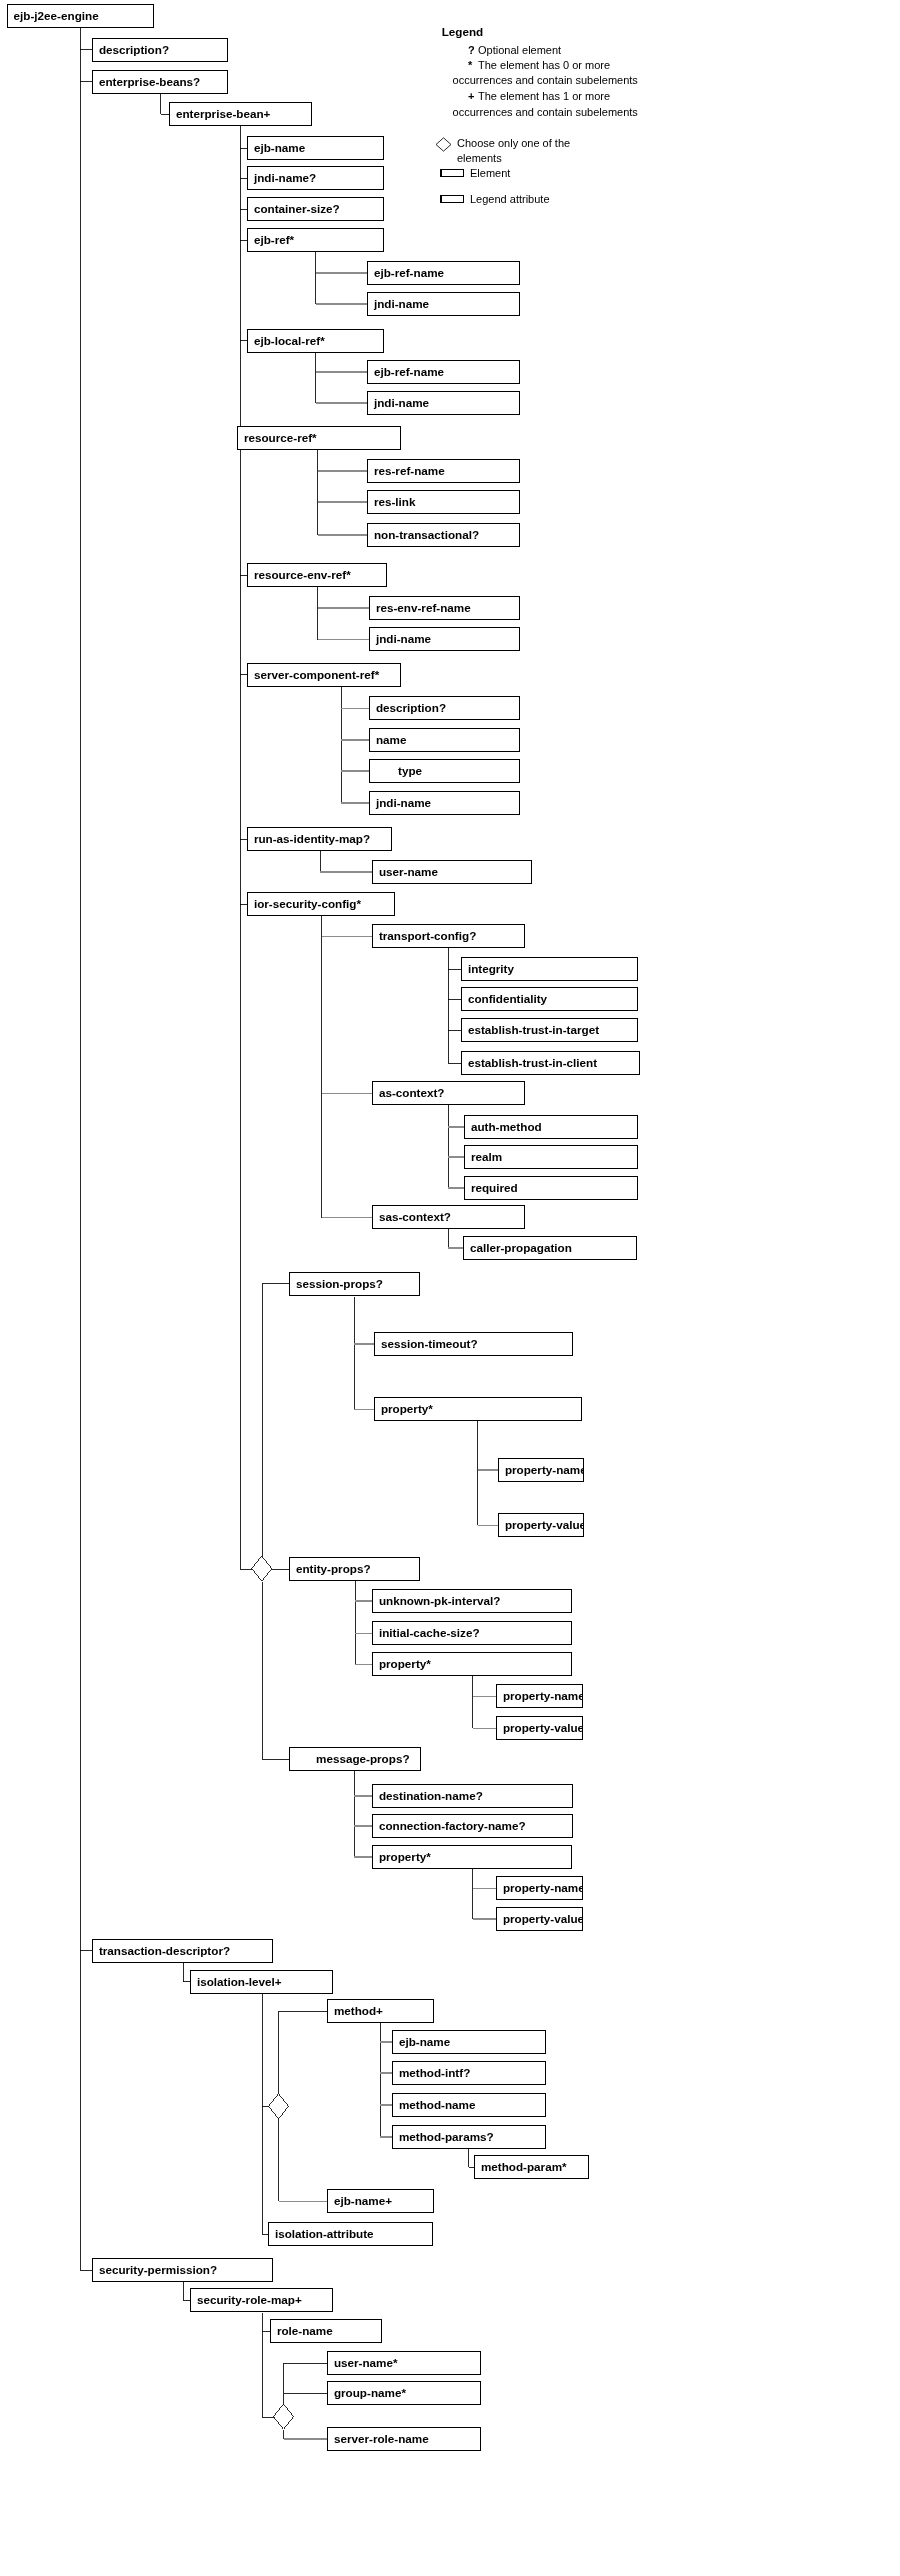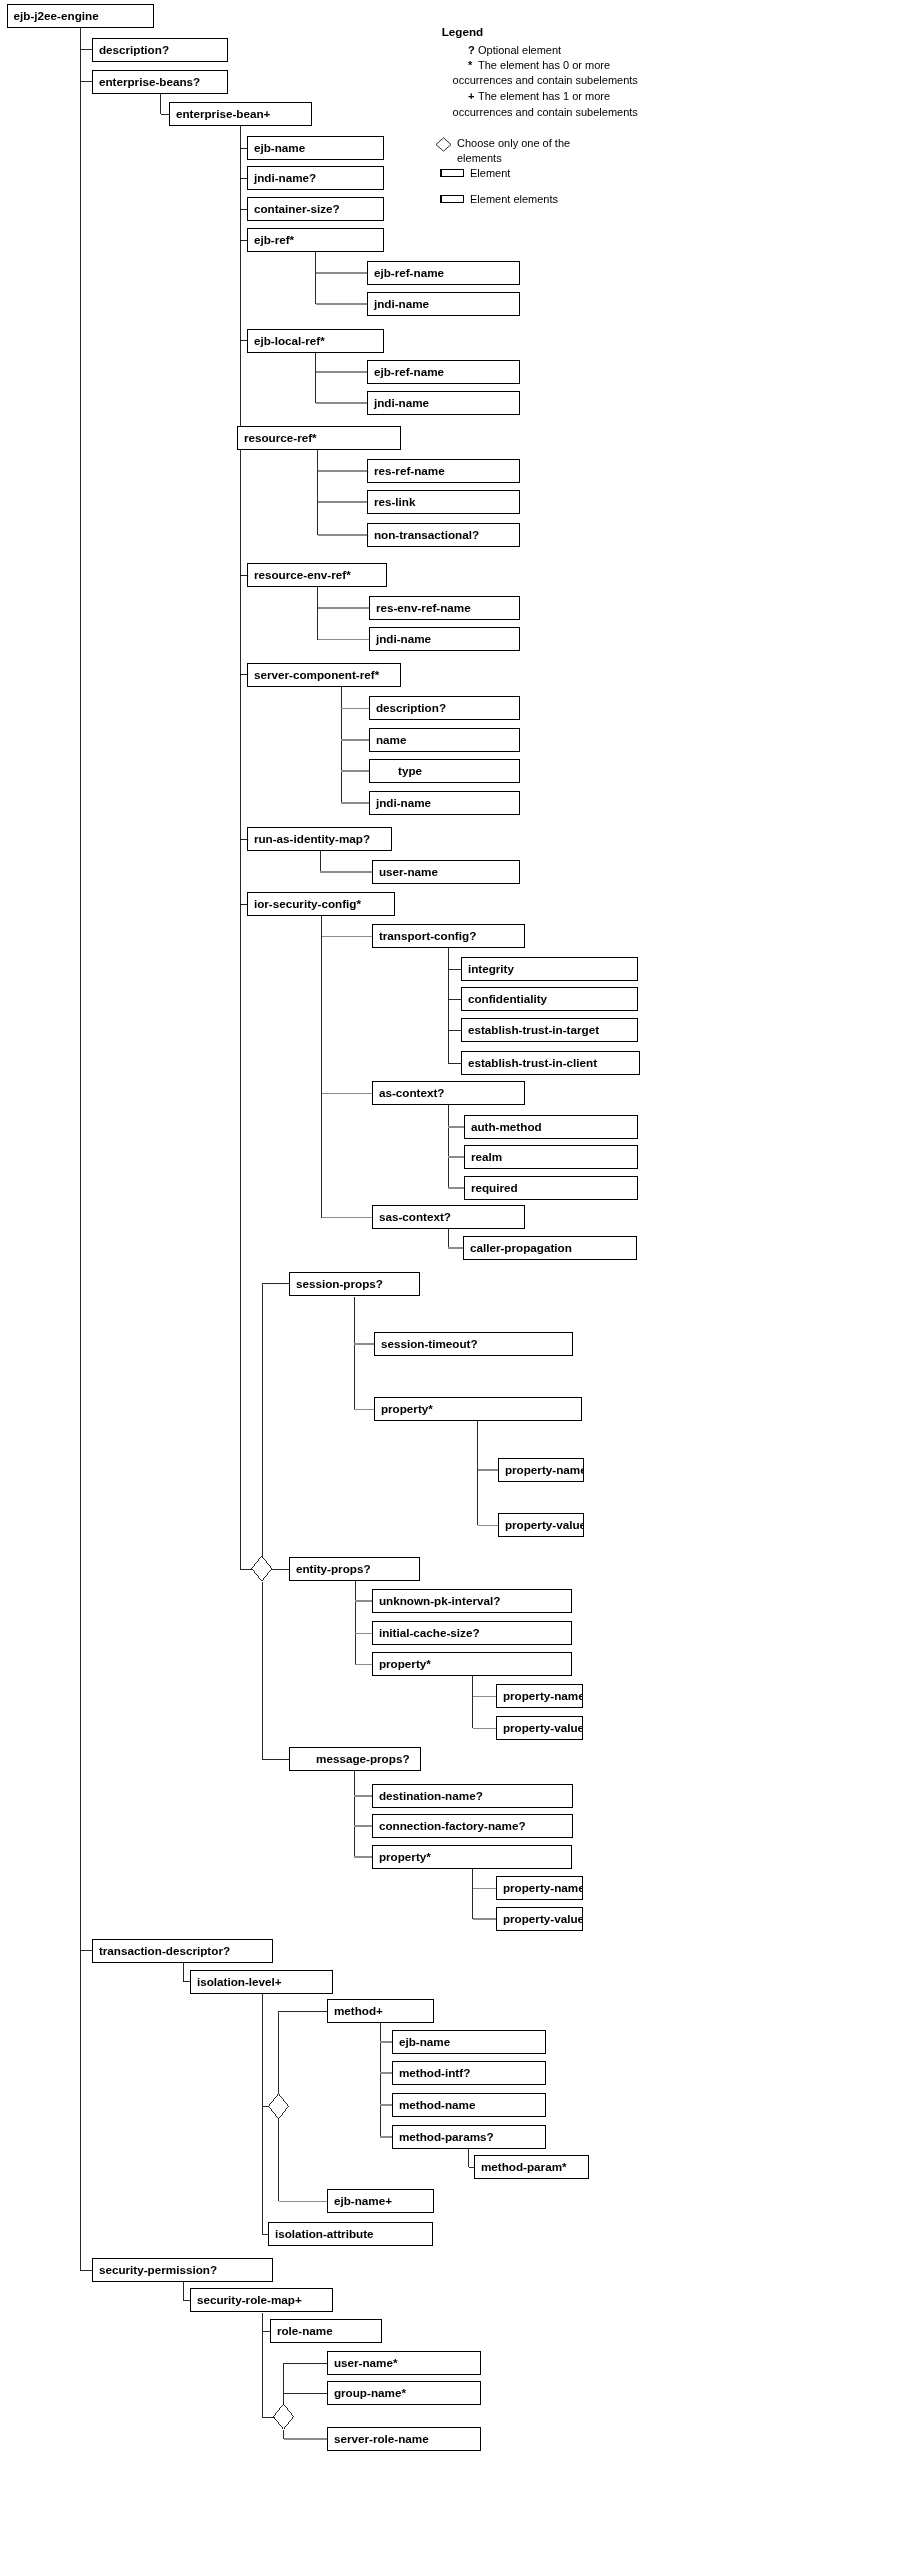--- a/index.html
+++ b/index.html
@@ -172,21 +172,21 @@
       <div class="node" style="left: 367px; top: 523px; width: 153px;">non-transactional?</div>
       <div class="node" style="left: 247px; top: 563px; width: 140px;">resource-env-ref*</div>
       <div class="node" style="left: 369px; top: 596px; width: 151px;">res-env-ref-name</div>
       <div class="node" style="left: 369px; top: 627px; width: 151px;">jndi-name</div>
       <div class="node" style="left: 247px; top: 663px; width: 154px;">server-component-ref*</div>
       <div class="node" style="left: 369px; top: 696px; width: 151px;">description?</div>
       <div class="node" style="left: 369px; top: 728px; width: 151px;">name</div>
       <div class="node" style="left: 369px; top: 759px; width: 151px; padding-left: 28px;">type</div>
       <div class="node" style="left: 369px; top: 791px; width: 151px;">jndi-name</div>
       <div class="node" style="left: 247px; top: 827px; width: 145px;">run-as-identity-map?</div>
-      <div class="node" style="left: 372px; top: 860px; width: 148px;">user-name</div>
+      <div class="node" style="left: 372px; top: 860px; width: 160px;">user-name</div>
       <div class="node" style="left: 247px; top: 892px; width: 148px;">ior-security-config*</div>
       <div class="node" style="left: 372px; top: 924px; width: 153px;">transport-config?</div>
       <div class="node" style="left: 461px; top: 957px; width: 177px;">integrity</div>
       <div class="node" style="left: 461px; top: 987px; width: 177px;">confidentiality</div>
       <div class="node" style="left: 461px; top: 1018px; width: 177px;">establish-trust-in-target</div>
       <div class="node" style="left: 461px; top: 1051px; width: 179px;">establish-trust-in-client</div>
       <div class="node" style="left: 372px; top: 1081px; width: 153px;">as-context?</div>
       <div class="node" style="left: 464px; top: 1115px; width: 174px;">auth-method</div>
       <div class="node" style="left: 464px; top: 1145px; width: 174px;">realm</div>
       <div class="node" style="left: 464px; top: 1176px; width: 174px;">required</div>
@@ -247,16 +247,16 @@
     <svg class="lg-diamond" viewBox="0 0 20 18">
       <polygon points="10,1 19,9 10,17 1,9" fill="#ffffff" stroke="#000000" stroke-width="1"></polygon>
     </svg>
     <div class="lg-choice1">Choose only one of the</div>
     <div class="lg-choice2">elements</div>
 
     <div class="lg-elembox"></div>
     <div class="lg-elemtext">Element</div>
 
     <div class="lg-attrbox"></div>
-    <div class="lg-attrtext">Element elements</div>
+    <div class="lg-attrtext">Legend attribute</div>
   </div>
 </div>
 
 
 </body></html>

